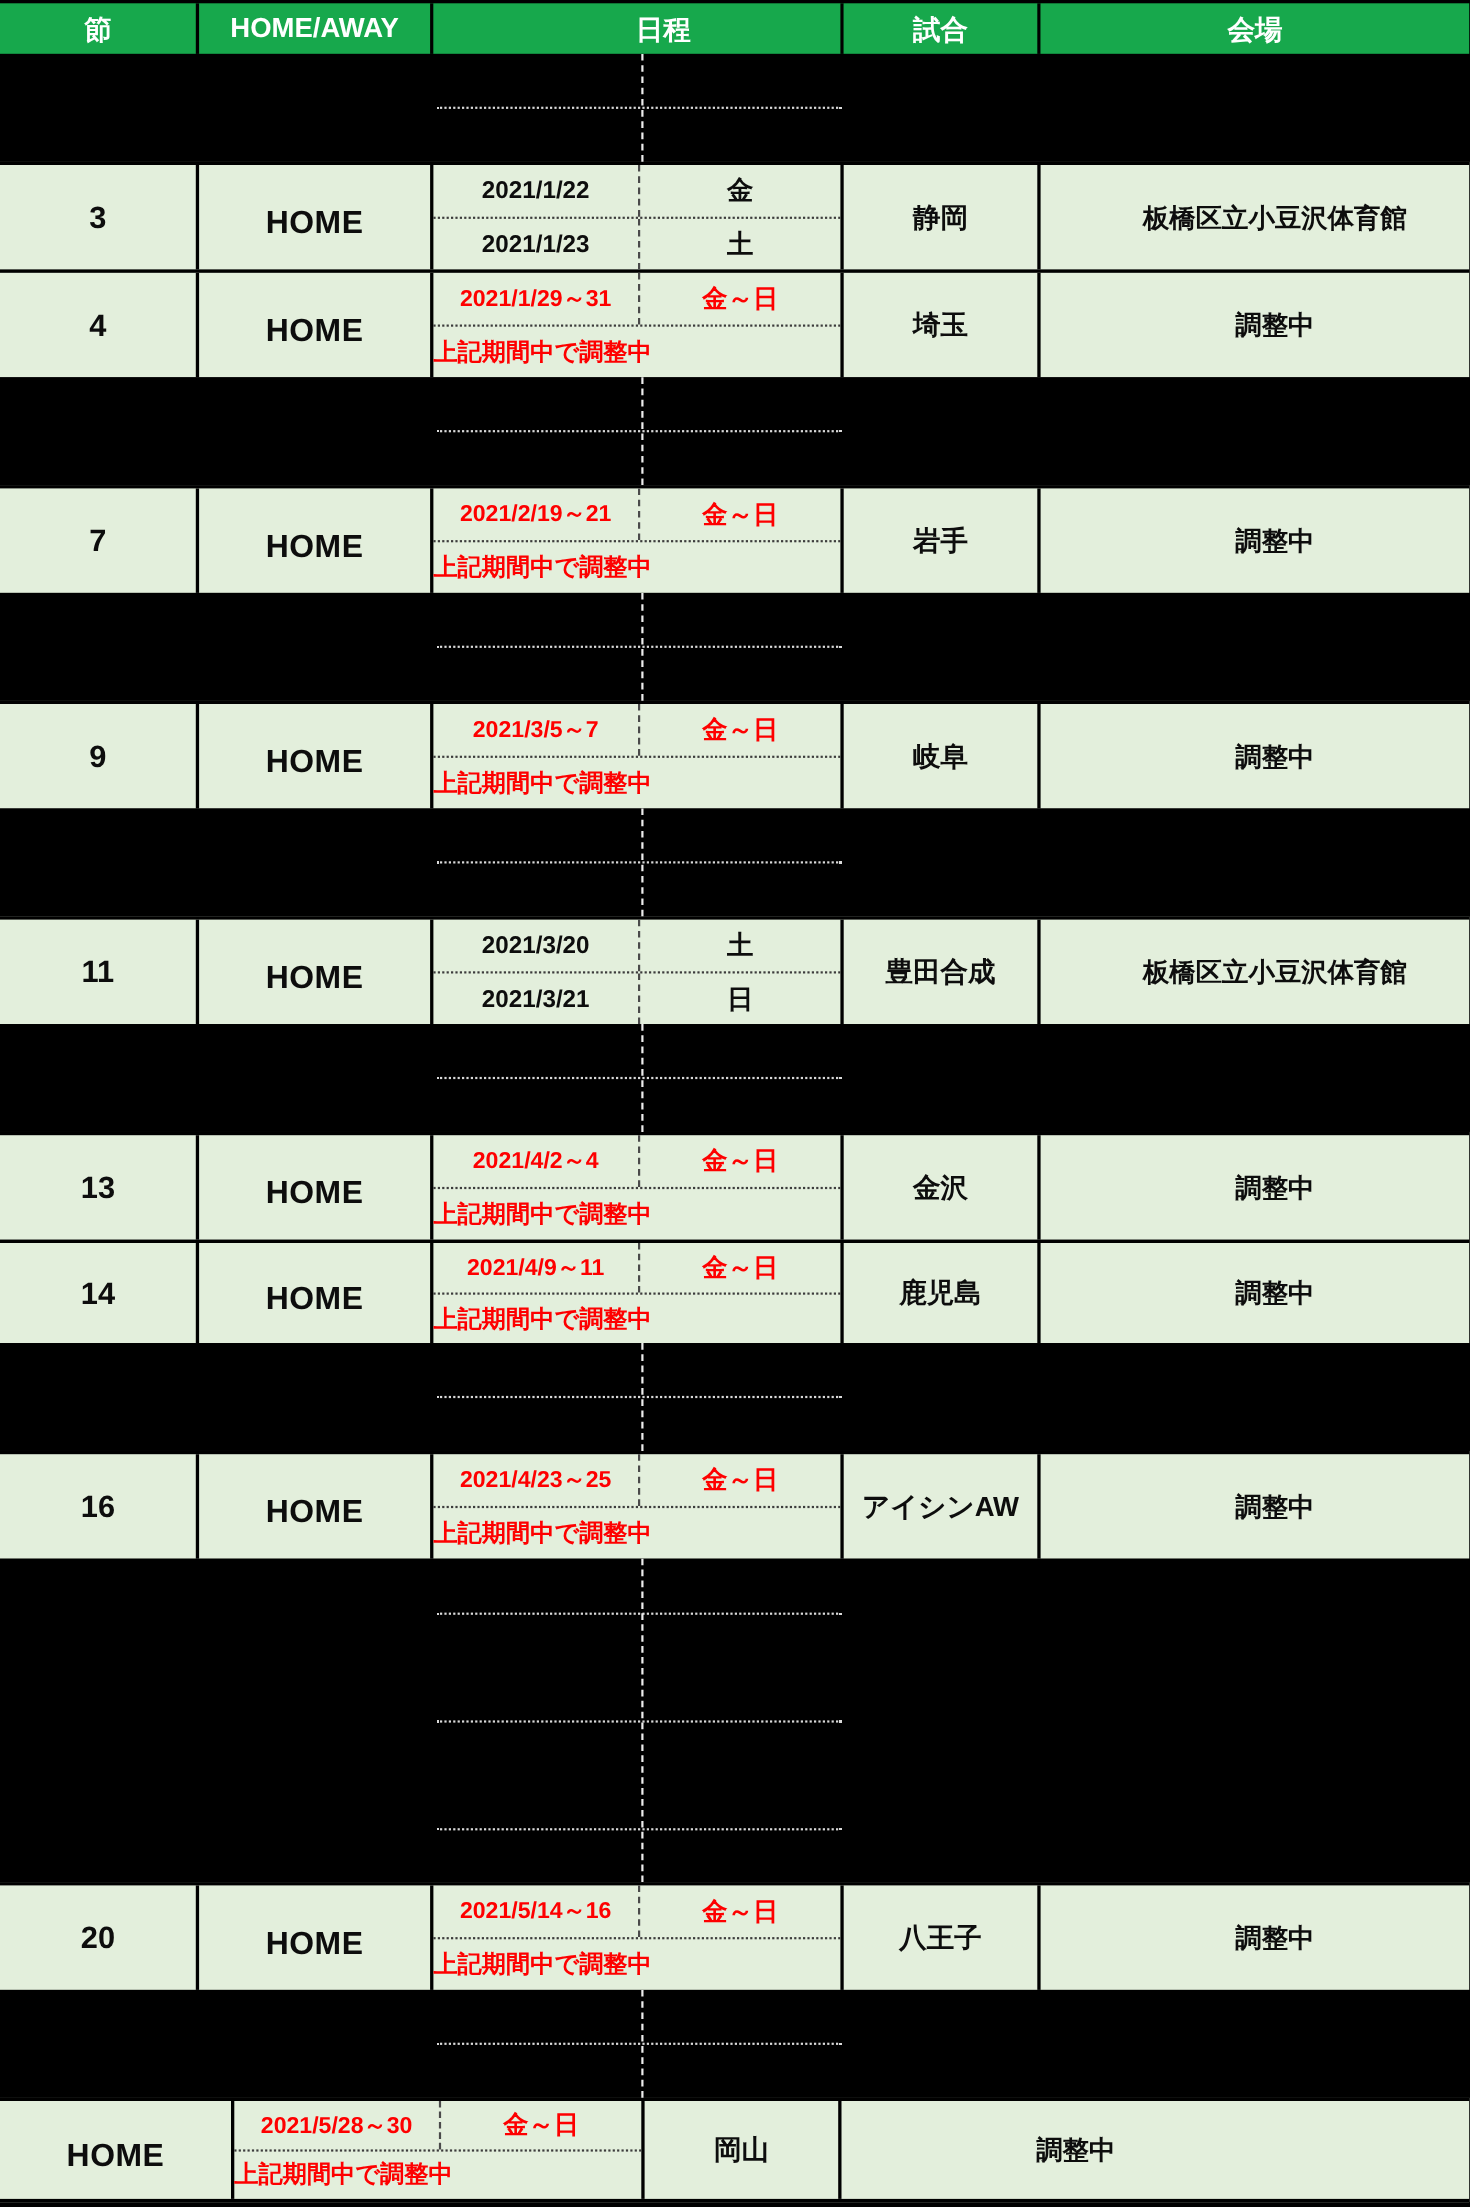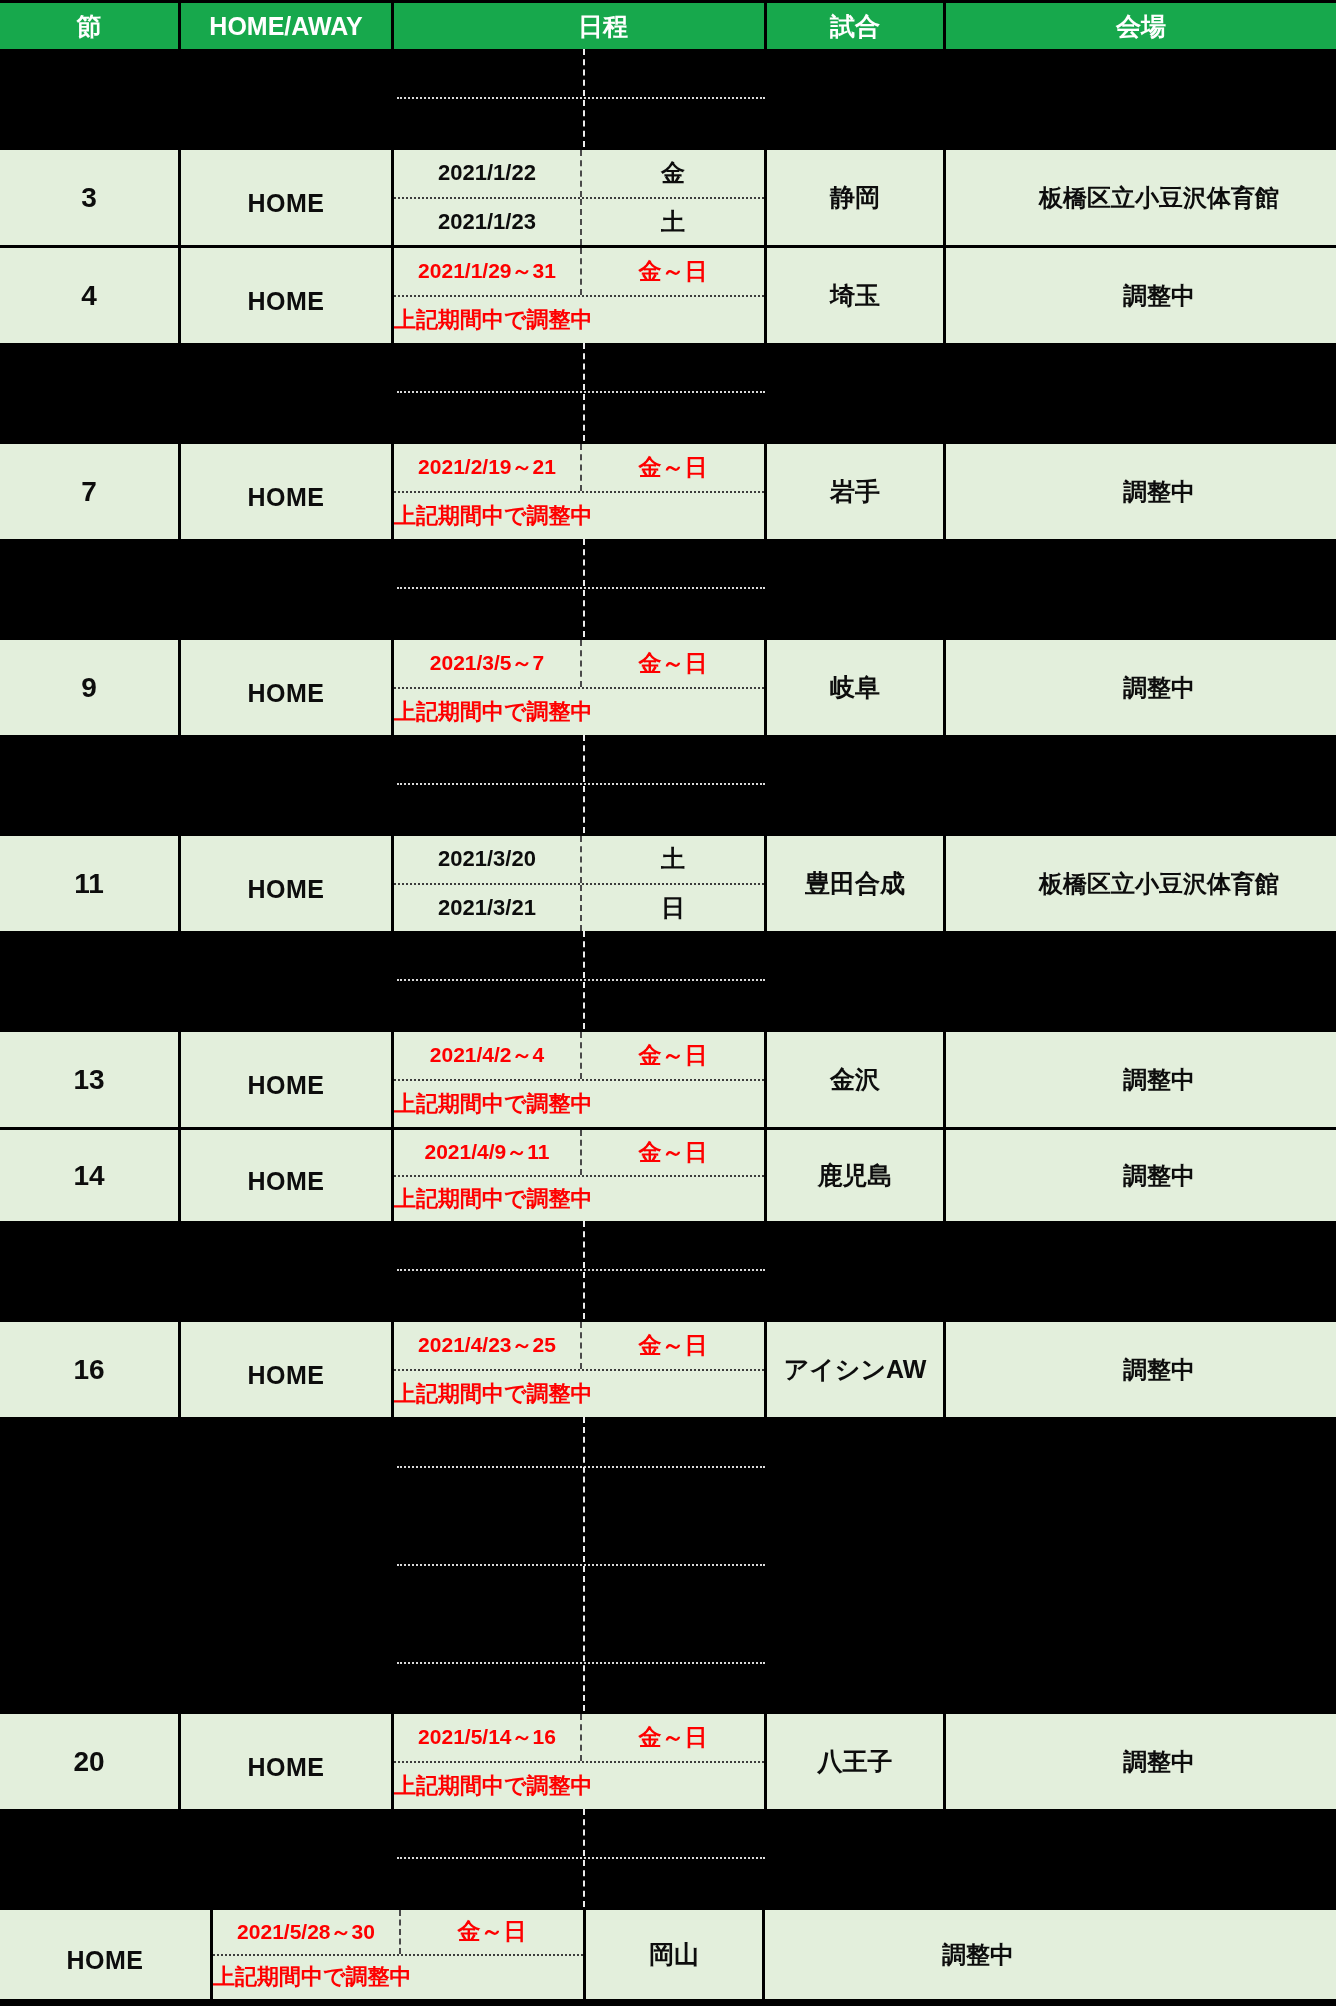--- a/index.html
+++ b/index.html
@@ -51,21 +51,21 @@
   .row.last { border-bottom: 3px solid #000; }
   .cell {
     display: flex;
     align-items: center;
     justify-content: center;
     border-right: 3px solid #000;
     height: 100%;
   }
   .cell.w5 { border-right: none; padding-left: 36px; }
   .c-round span   { font-size: 28px; }
-  .c-ha span      { font-size: 25px; letter-spacing: 0.5px; margin-top: 12px; }
+  .c-ha span      { font-size: 29px; letter-spacing: 0.5px; margin-top: 12px; }
   .c-opp span     { font-size: 25px; }
   .c-venue span   { font-size: 24px; }
 
   
   .sched {
     flex-direction: column;
     align-items: stretch;
     justify-content: stretch;
     padding: 0;
   }

